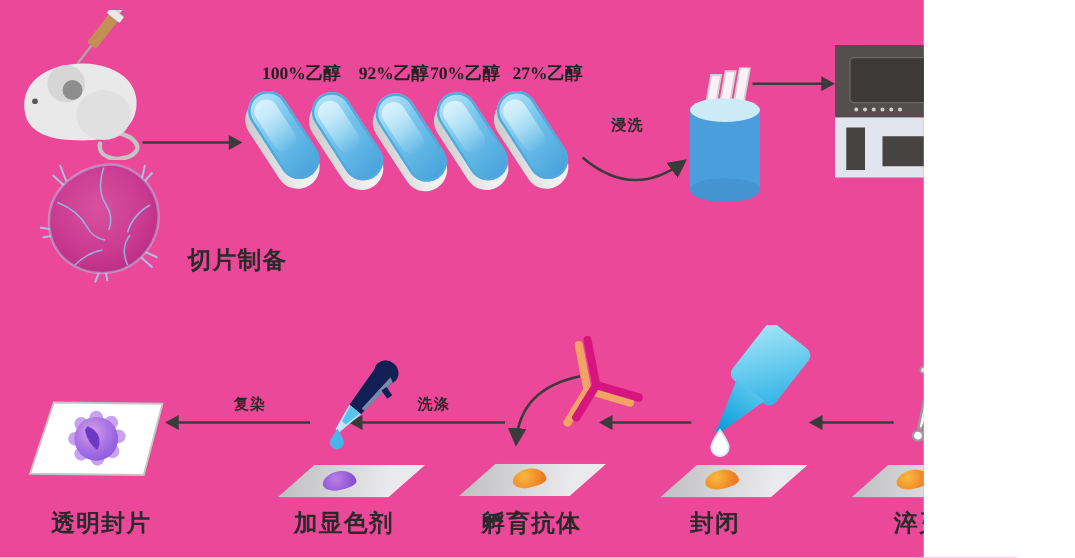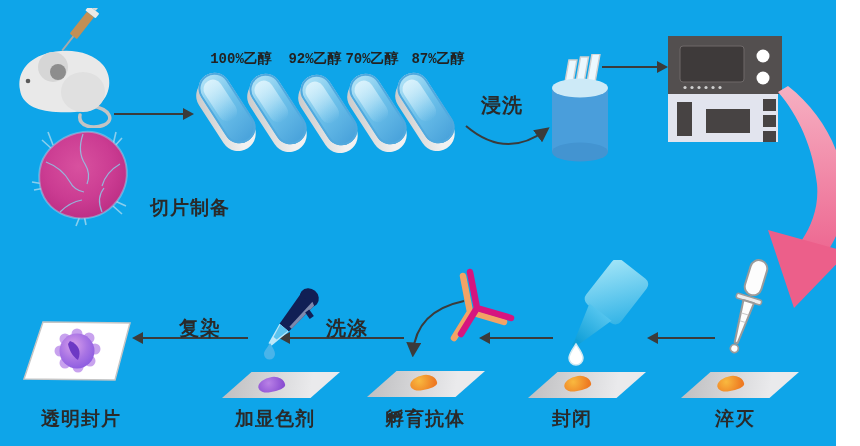--- a/index.html
+++ b/index.html
@@ -1,23 +1,23 @@
 <!DOCTYPE html>
 <html><head>
 <meta charset="utf-8">
 <style>
   html,body{margin:0;padding:0;background:#fff;}
-  #stage{position:relative;width:836px;height:446px;background:#0ea5e9;overflow:hidden;
-         font-family:Liberation Mono, monospace;color:#262626;}
+  #stage{position:relative;width:739px;height:446px;background:#ec4899;overflow:hidden;
+         font-family:Liberation Serif, serif;color:#262626;}
   .abs{position:absolute;}
   .step-label{position:absolute;transform:translateX(-50%);font-size:19px;font-weight:bold;
               color:#2a2a2a;white-space:nowrap;letter-spacing:1px;}
   .eth-label{position:absolute;transform:translateX(-50%);font-size:14px;font-weight:bold;
              color:#222;white-space:nowrap;}
-  .mid-label{position:absolute;transform:translateX(-50%);font-size:20px;font-weight:bold;
+  .mid-label{position:absolute;transform:translateX(-50%);font-size:12px;font-weight:bold;
              color:#2a2a2a;white-space:nowrap;letter-spacing:1px;}
   
   .arr{position:absolute;height:2px;background:#3b3b3b;}
   .arr.right::after{content:"";position:absolute;right:-10px;top:-5px;width:0;height:0;
       border-left:11px solid #3b3b3b;border-top:6px solid transparent;border-bottom:6px solid transparent;}
   .arr.left::before{content:"";position:absolute;left:-10px;top:-5px;width:0;height:0;
       border-right:11px solid #3b3b3b;border-top:6px solid transparent;border-bottom:6px solid transparent;}
   
   .capsule{position:absolute;width:32px;height:78px;transform:rotate(-33deg);}
   .capsule .tray{position:absolute;left:-6px;top:4px;width:35px;height:80px;border-radius:18px;
@@ -100,21 +100,21 @@
       <div class="glass"></div>
     </div>
   <div class="capsule" style="left:410px;top:69px">
       <div class="tray"></div>
       <div class="glass"></div>
     </div>
 
   <span class="eth-label" style="left:241px;top:50px">100%乙醇</span>
   <span class="eth-label" style="left:315px;top:50px">92%乙醇</span>
   <span class="eth-label" style="left:372px;top:50px">70%乙醇</span>
-  <span class="eth-label" style="left:438px;top:50px">87%乙醇</span>
+  <span class="eth-label" style="left:438px;top:50px">27%乙醇</span>
 
   <svg class="abs" style="left:462px;top:112px" width="92" height="48" viewBox="0 0 92 48">
     <defs>
         <marker id="mA" viewBox="0 0 10 10" refX="7" refY="5" markerWidth="7.5" markerHeight="7.5" orient="auto">
       <path d="M0,0 L10,5 L0,10 Z" fill="#3b3b3b"></path>
         </marker>
       </defs>
     <path d="M4,14 Q44,48 84,18" stroke="#3b3b3b" stroke-width="2" fill="none" marker-end="url(#mA)"></path>
   </svg>
   <span class="mid-label" style="left:502px;top:92px">浸洗</span>

